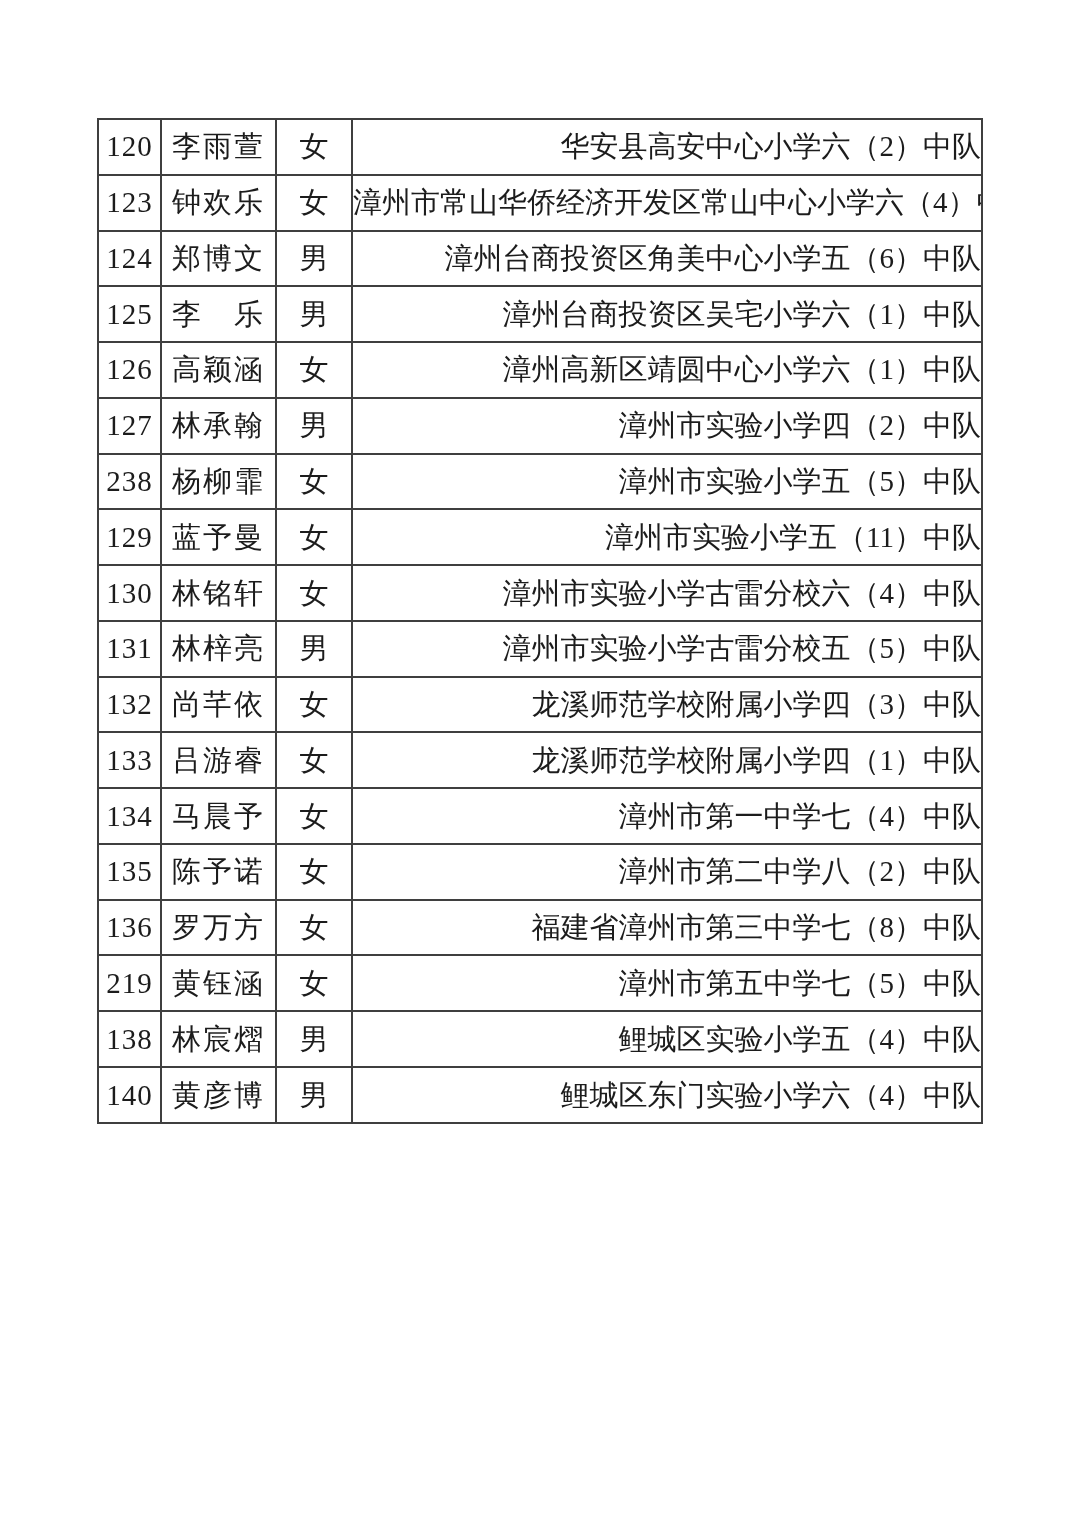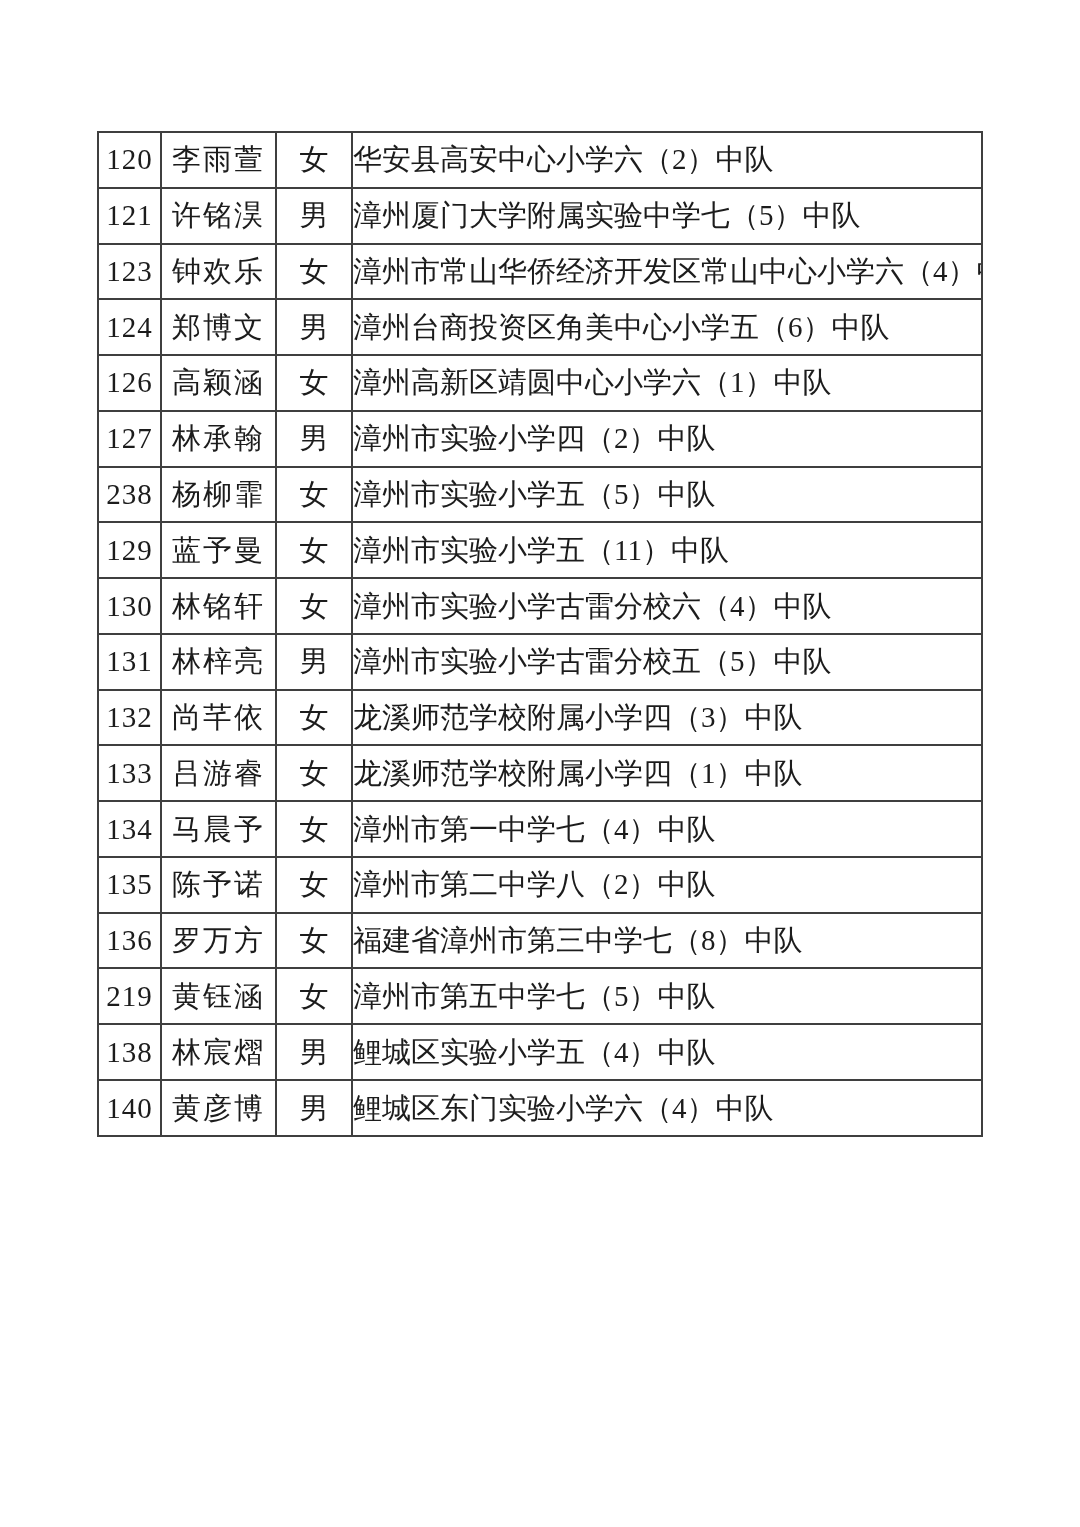--- a/index.html
+++ b/index.html
@@ -12,21 +12,21 @@
     width: 1080px;
     height: 1527px;
     background: #ffffff;
     overflow: hidden;
     font-family: "Liberation Serif", "DejaVu Serif", serif;
     color: #1c1c1c;
   }
   table.roster {
     position: absolute;
     left: 97px;
-    top: 131px;
+    top: 118px;
     width: 884px;
     height: 1006px;
     border-collapse: collapse;
     table-layout: fixed;
   }
   table.roster td {
     border: 2px solid #3f3f3f;
     font-size: 29px;
     line-height: 1;
     padding: 0;
@@ -40,21 +40,21 @@
     letter-spacing: 1px;
   }
   td.c-name {
     text-align: center;
     letter-spacing: 2px;
   }
   td.c-gender {
     text-align: center;
   }
   td.c-unit {
-    text-align: left;
+    text-align: right;
     padding-left: 7px;
   }
 </style>
 </head>
 <body>
 
 <div class="page">
   <table class="roster">
     <colgroup>
         <col style="width: 63px;">
@@ -63,36 +63,36 @@
         <col style="width: 630px;">
       </colgroup>
     <tbody>
         <tr>
           <td class="c-no">120</td>
           <td class="c-name">李雨萱</td>
           <td class="c-gender">女</td>
           <td class="c-unit">华安县高安中心小学六（2）中队</td>
         </tr>
         <tr>
-          <td class="c-no">121</td>
-          <td class="c-name">许铭淏</td>
-          <td class="c-gender">男</td>
-          <td class="c-unit">漳州厦门大学附属实验中学七（5）中队</td>
-        </tr>
-        <tr>
           <td class="c-no">123</td>
           <td class="c-name">钟欢乐</td>
           <td class="c-gender">女</td>
           <td class="c-unit">漳州市常山华侨经济开发区常山中心小学六（4）中队</td>
         </tr>
         <tr>
           <td class="c-no">124</td>
           <td class="c-name">郑博文</td>
           <td class="c-gender">男</td>
           <td class="c-unit">漳州台商投资区角美中心小学五（6）中队</td>
+        </tr>
+        <tr>
+          <td class="c-no">125</td>
+          <td class="c-name">李　乐</td>
+          <td class="c-gender">男</td>
+          <td class="c-unit">漳州台商投资区吴宅小学六（1）中队</td>
         </tr>
         <tr>
           <td class="c-no">126</td>
           <td class="c-name">高颖涵</td>
           <td class="c-gender">女</td>
           <td class="c-unit">漳州高新区靖圆中心小学六（1）中队</td>
         </tr>
         <tr>
           <td class="c-no">127</td>
           <td class="c-name">林承翰</td>

